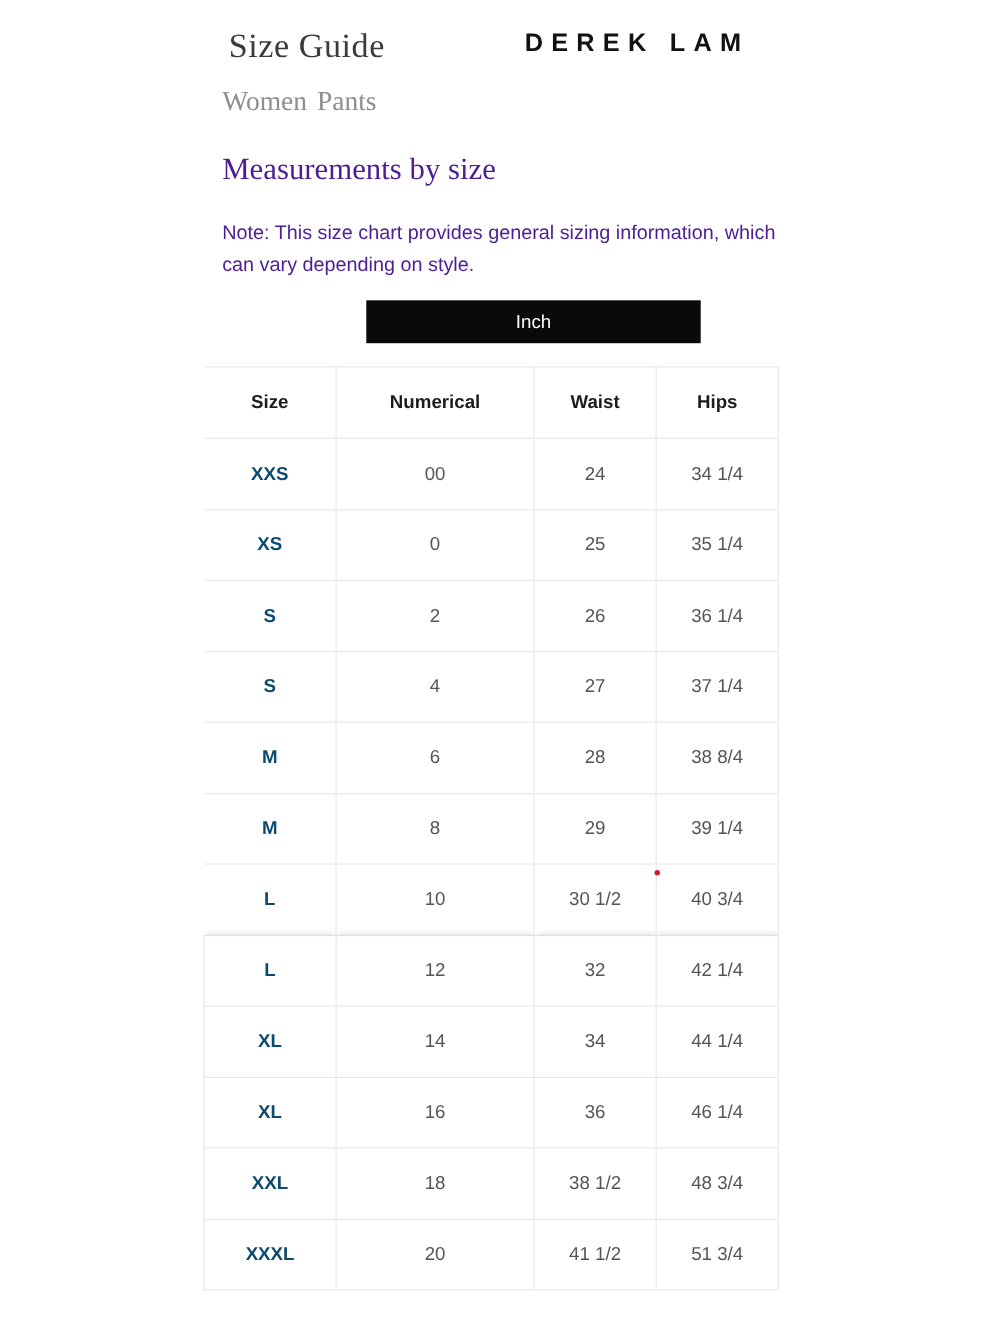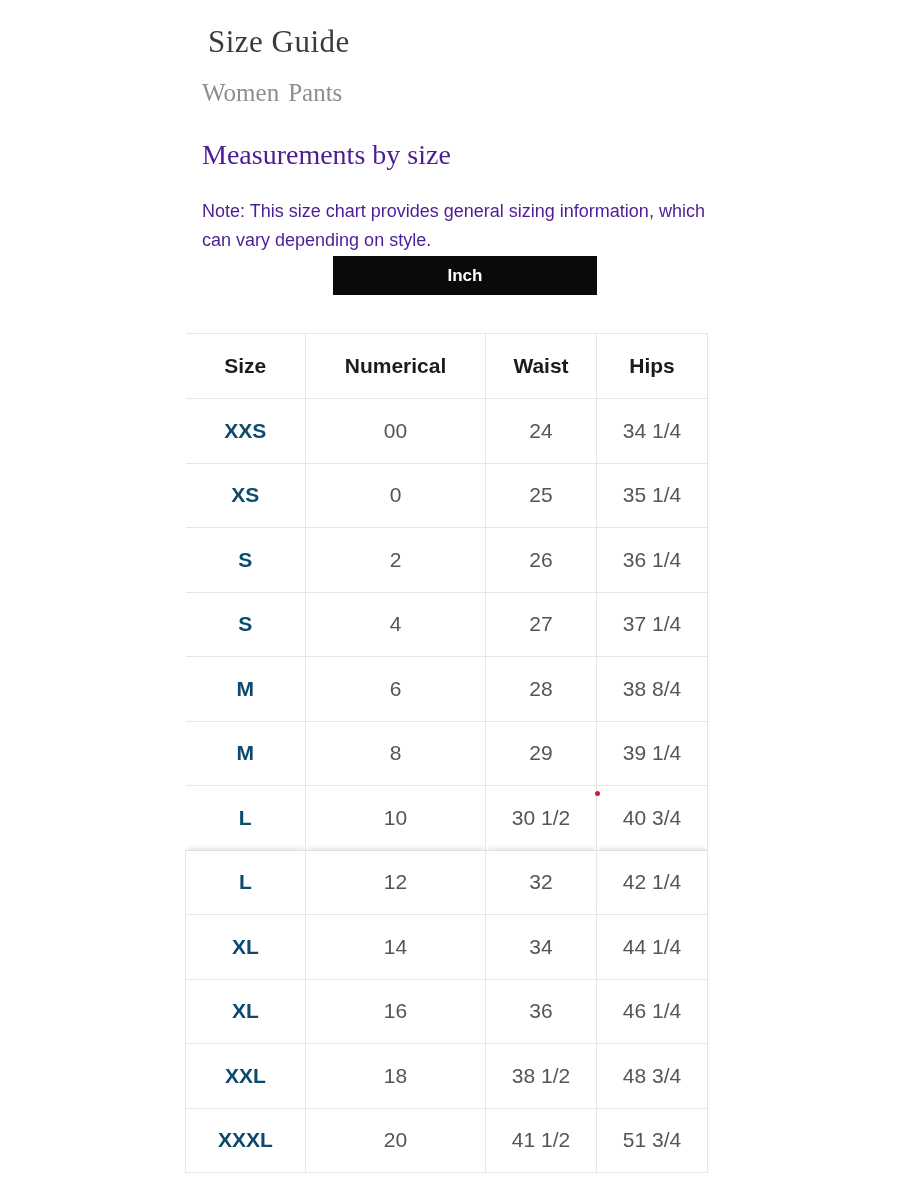--- a/index.html
+++ b/index.html
@@ -39,44 +39,44 @@
     font-size: 28px; font-weight: 400; color: #4c1d95;
   }
 
   .note-text {
     position: absolute; left: 202px; top: 197px;
     width: 530px; font-size: 18px; color: #4c1d95;
     line-height: 1.62;
   }
 
   .unit-button {
-    position: absolute; left: 333px; top: 256px;
-    width: 264px; height: 39px;
+    position: absolute; left: 333px; top: 273px;
+    width: 304px; height: 39px;
     background: #0a0a0a; color: #ffffff;
     font-family: "Liberation Sans", sans-serif;
-    font-size: 17px; font-weight: 700;
+    font-size: 17px; font-weight: 400;
     display: flex; align-items: center; justify-content: center;
     border: none; cursor: pointer;
   }
 
   .size-table {
     position: absolute; left: 185px; top: 333px;
     width: 522px;
     border-collapse: collapse; table-layout: fixed;
   }
   .size-table col.c1 { width: 120px; }
   .size-table col.c2 { width: 180px; }
   .size-table col.c3 { width: 111px; }
   .size-table col.c4 { width: 111px; }
 
   .size-table th, .size-table td {
     border-top: 1px solid #e6e6e6;
     border-right: 1px solid #e6e6e6;
     text-align: center; vertical-align: middle;
-    padding: 0; font-size: 21px;
+    padding: 0; font-size: 17px;
   }
   .size-table th {
     height: 64px; font-weight: 700; color: #1c1c1c;
   }
   .size-table td { height: 63.5px; }
   .size-table td.size-cell { font-weight: 700; color: #0c4a6e; }
   .size-table td.val-cell  { font-weight: 400; color: #555555; margin-top: 16px; }
   .size-table tr:last-child td { border-bottom: 1px solid #e6e6e6; }
 
   
@@ -96,20 +96,21 @@
 <body>
 
 <div class="page-title">Size Guide</div>
 
 <div class="breadcrumb">
   <span>Women</span>
   <span>Pants</span>
 </div>
 
 <div class="brand-logo">
+  <div class="line1">DEREK LAM</div>
 </div>
 
 <div class="section-title">Measurements by size</div>
 
 <div class="note-text">Note: This size chart provides general sizing information, which can vary depending on style.</div>
 
 <button class="unit-button">Inch</button>
 
 <table class="size-table">
   <colgroup>

